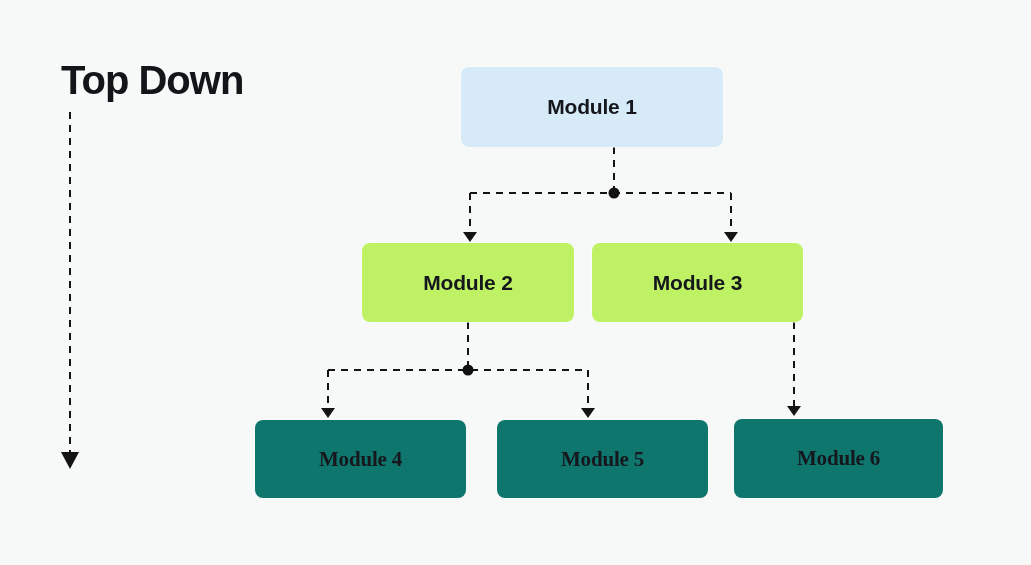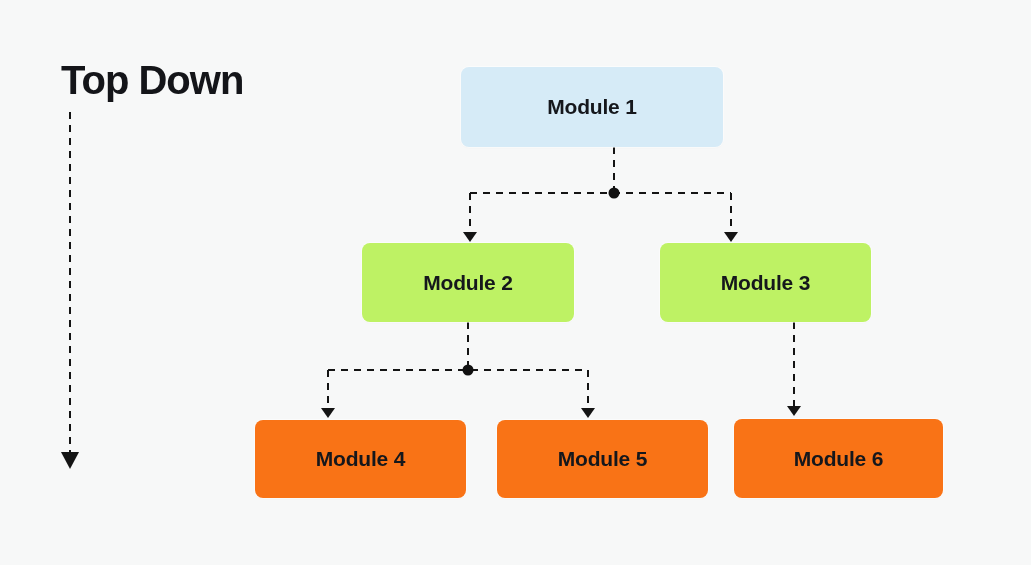--- a/index.html
+++ b/index.html
@@ -39,24 +39,24 @@
     box-shadow: 0 0 0 1px rgba(255,255,255,0.55), 0 1px 2px rgba(0,0,0,0.03);
   }
   .node .node-label {
     font-size: 21px;
     font-weight: 700;
     color: #15171c;
     letter-spacing: -0.2px;
   }
   .level-1 { background: #d6ebf7; }
   .level-2 { background: #bef264; }
-  .level-3 { background: #f97316; }
+  .level-3 { background: #0f766e; font-family: Liberation Serif, serif; }
   .n1 { left: 461px; top: 67px;  width: 262px; height: 80px; }
   .n2 { left: 362px; top: 243px; width: 212px; height: 79px; }
-  .n3 { left: 660px; top: 243px; width: 211px; height: 79px; }
+  .n3 { left: 592px; top: 243px; width: 211px; height: 79px; }
   .n4 { left: 255px; top: 420px; width: 211px; height: 78px; }
   .n5 { left: 497px; top: 420px; width: 211px; height: 78px; align-items: center; }
   .n6 { left: 734px; top: 419px; width: 209px; height: 79px; }
   .dashed { stroke: #141414; stroke-width: 2; stroke-dasharray: 7 6; fill: none; }
   .arrowhead { fill: #141414; stroke: none; }
   .junction-dot { fill: #111111; stroke: none; }
 </style>
 </head>
 <body>
 

